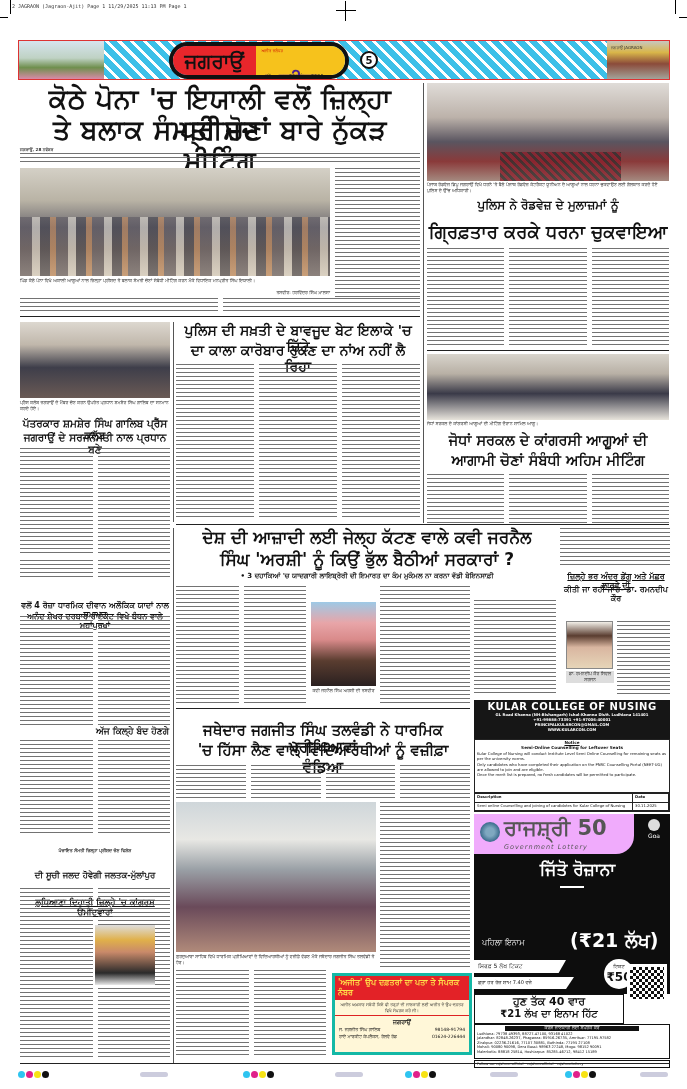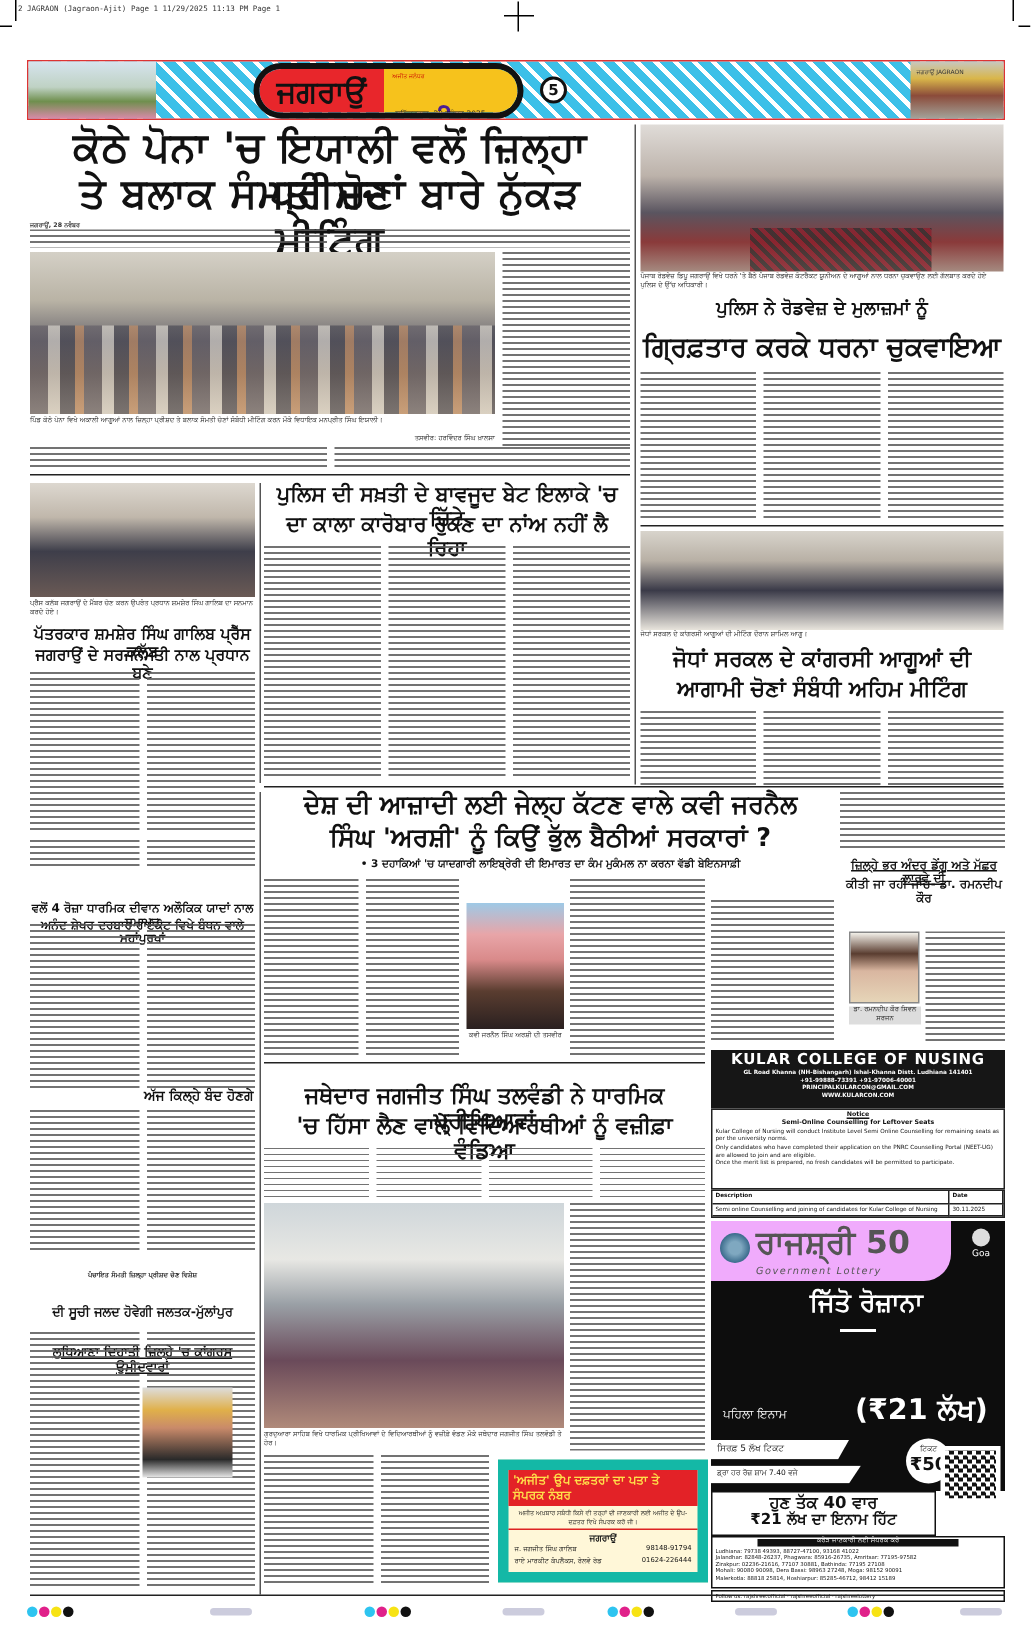--- a/index.html
+++ b/index.html
@@ -60,21 +60,21 @@
   .lot-draw { left: 0; top: 163px; width: 100px; height: 12px; background: #fff; color: #111; font-size: 5px; padding: 2px 4px; clip-path: polygon(0 0,100% 0,92% 100%,0 100%); }
   .lot-ticket { left: 130px; top: 145px; width: 30px; height: 30px; border-radius: 50%; background: #fff; color: #111; text-align: center; font-size: 5px; padding-top: 4px; }
   .lot-ticket b { font-size: 12px; display: block; }
   .lot-hits { left: 474px; top: 994px; width: 150px; height: 30px; background: #fff; border: 1px solid #111; text-align: center; }
   .lot-hits .a { font-size: 11px; font-weight: bold; }
   .lot-hits .b { font-size: 10px; font-weight: bold; }
   .qr { left: 627px; top: 964px; width: 40px; height: 38px; background: repeating-conic-gradient(#111 0 25%, #fff 0 50%) 0 0/6px 6px; border: 3px solid #fff; }
   .lot-contact { left: 474px; top: 1024px; width: 196px; height: 35px; border: 1px solid #111; font-size: 3.6px; line-height: 4.6px; padding: 1px 2px; }
   .lot-contact .h { background: #111; color: #fff; text-align: center; font-size: 4.5px; margin: 0 28px 1px; }
   .lot-social { left: 474px; top: 1060px; width: 196px; height: 8px; border: 1px solid #111; font-size: 3.6px; padding: 1px 2px; }
-  .office { left: 332px; top: 973px; width: 140px; height: 82px; border: 7px solid #14b8a6; background: #fff7d8; }
+  .office { left: 332px; top: 973px; width: 140px; height: 82px; border: 3px solid #14b8a6; background: #fff7d8; }
   .office .h { background: #e32227; color: #ffe04a; font-size: 8px; font-weight: bold; padding: 2px 3px; }
   .office .p { font-size: 4.2px; line-height: 5.5px; text-align: center; padding: 2px 3px; border-bottom: 1px solid #d22; }
   .office .c { text-align: center; font-size: 6px; font-weight: bold; margin-top: 2px; }
   .office .row { display: flex; justify-content: space-between; font-size: 4.5px; padding: 1px 4px; }
   .cmyk { display: flex; gap: 1px; }
   .cmyk span { width: 7px; height: 7px; border-radius: 50%; display: inline-block; }
   .grey-pill { width: 28px; height: 5px; background: #ccd; border-radius: 3px; }
 </style>
 </head>
 <body>

